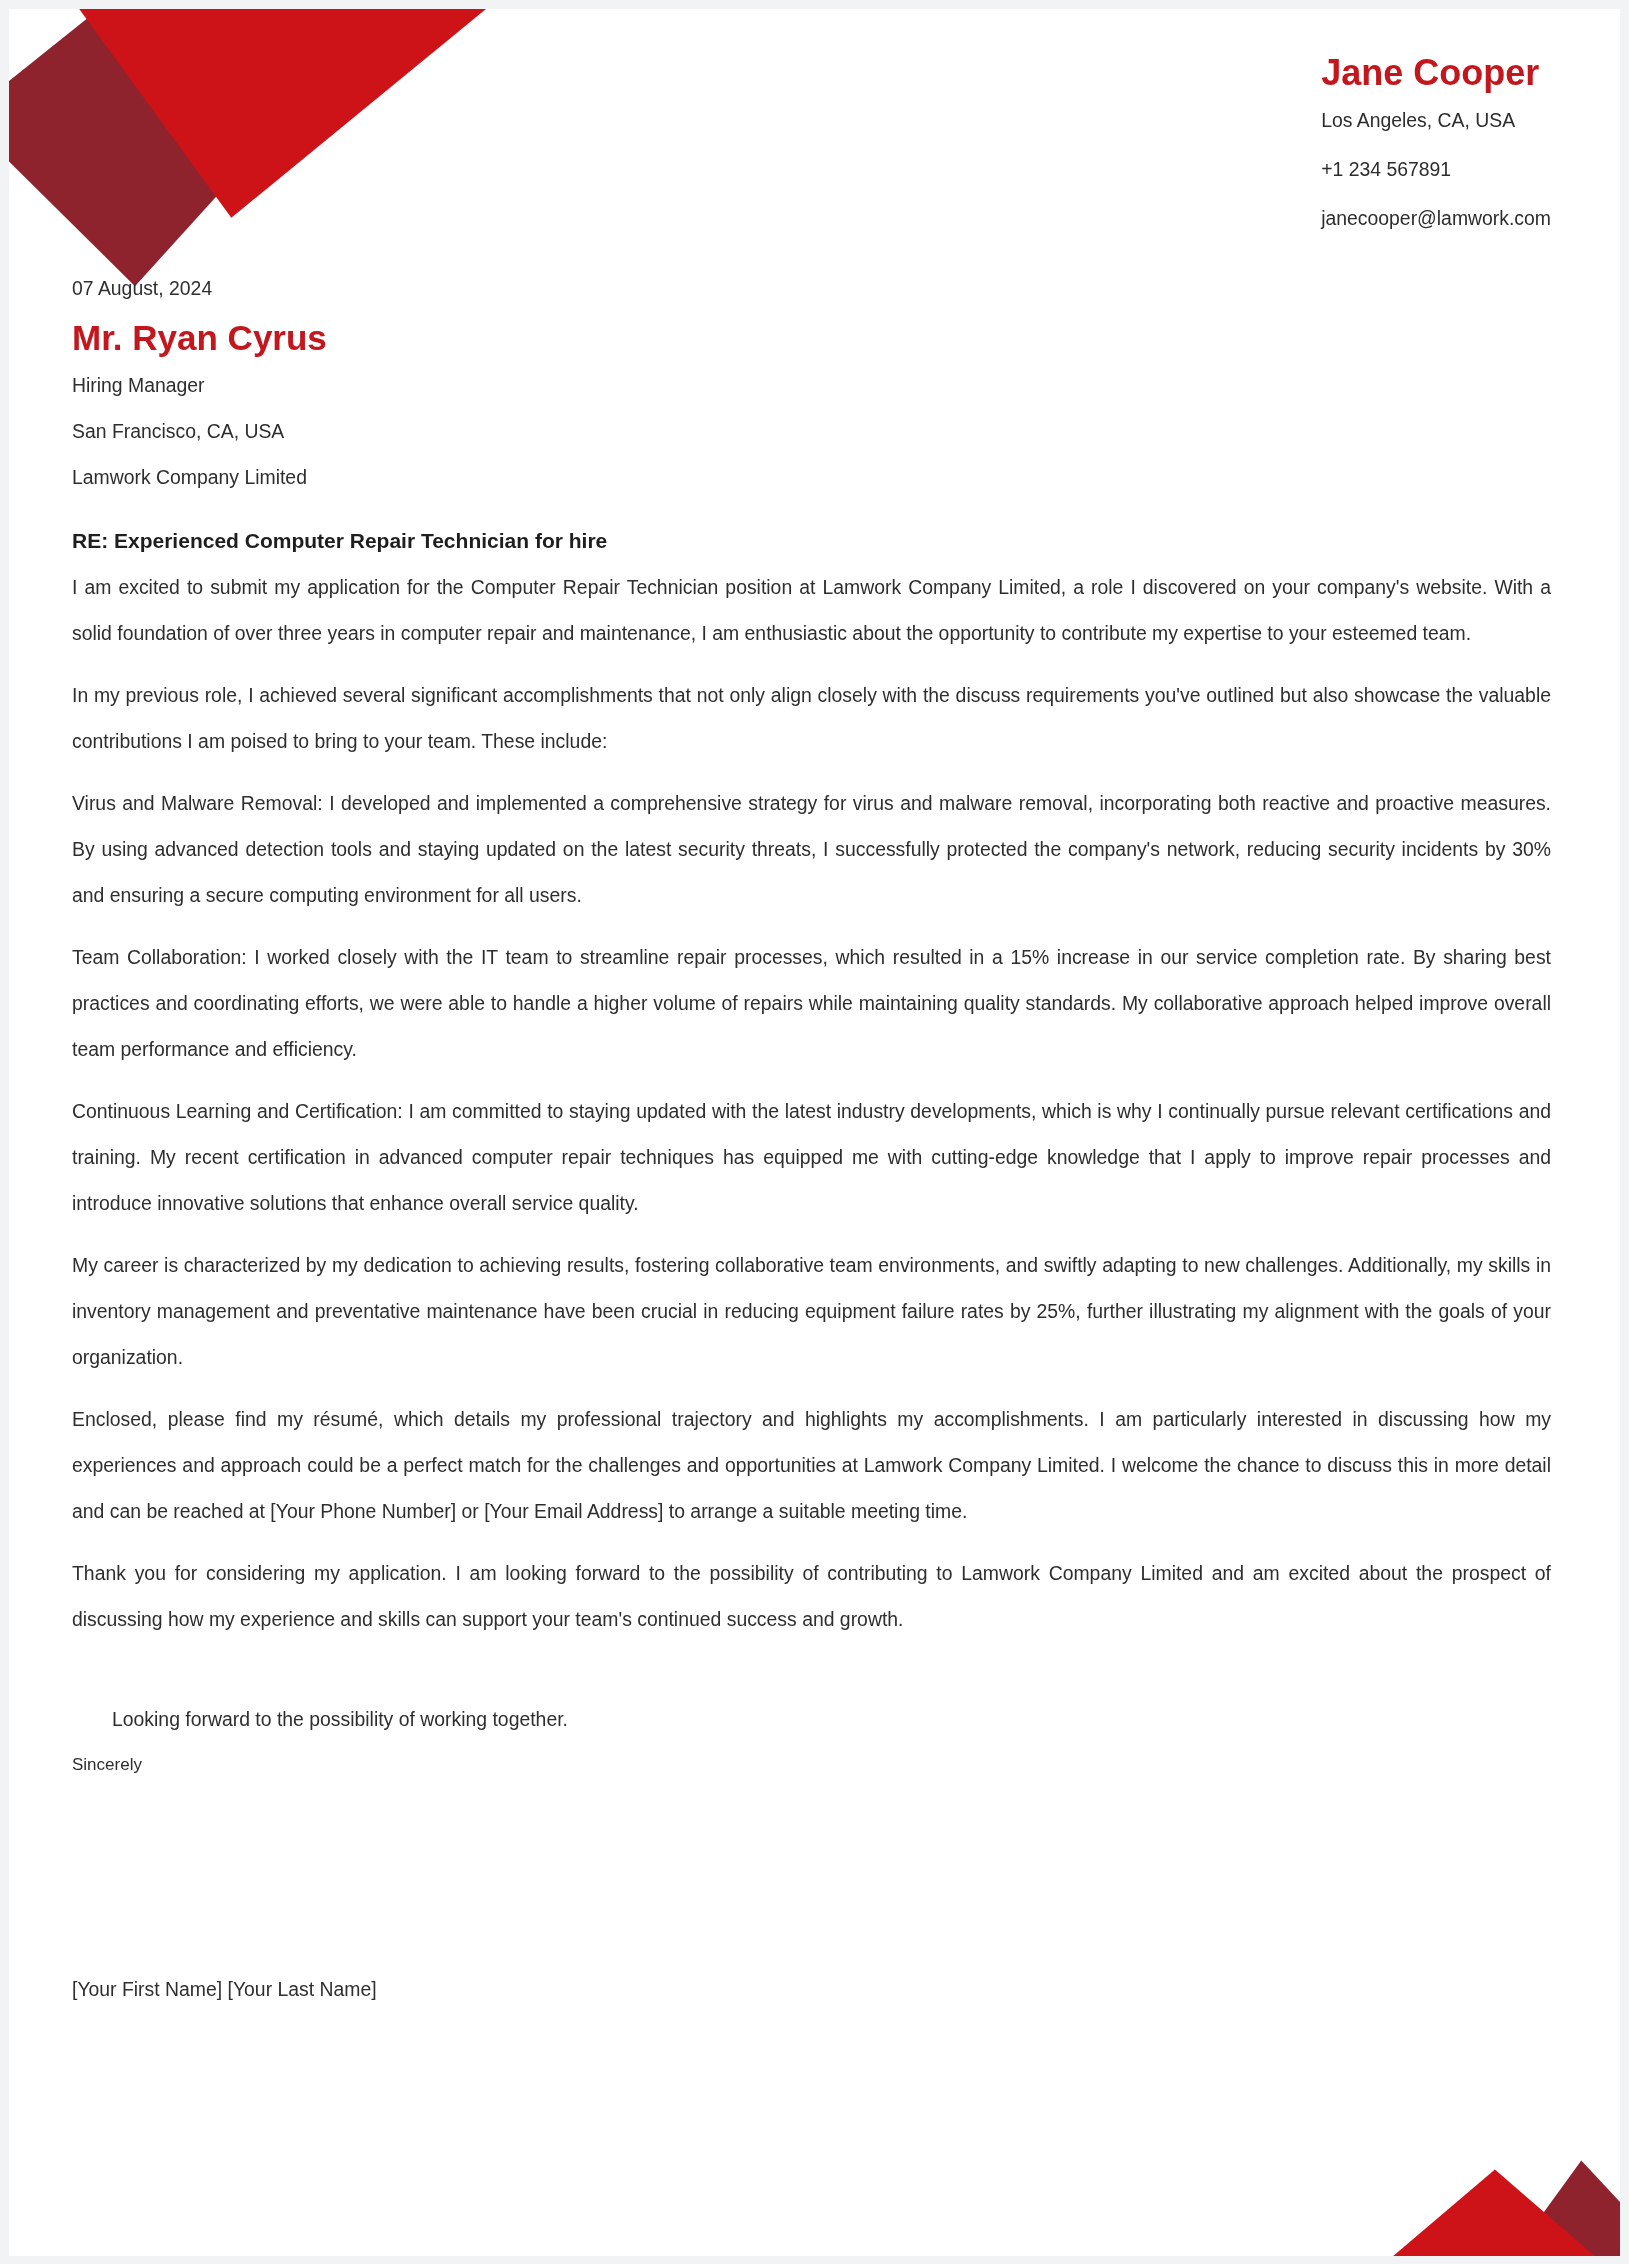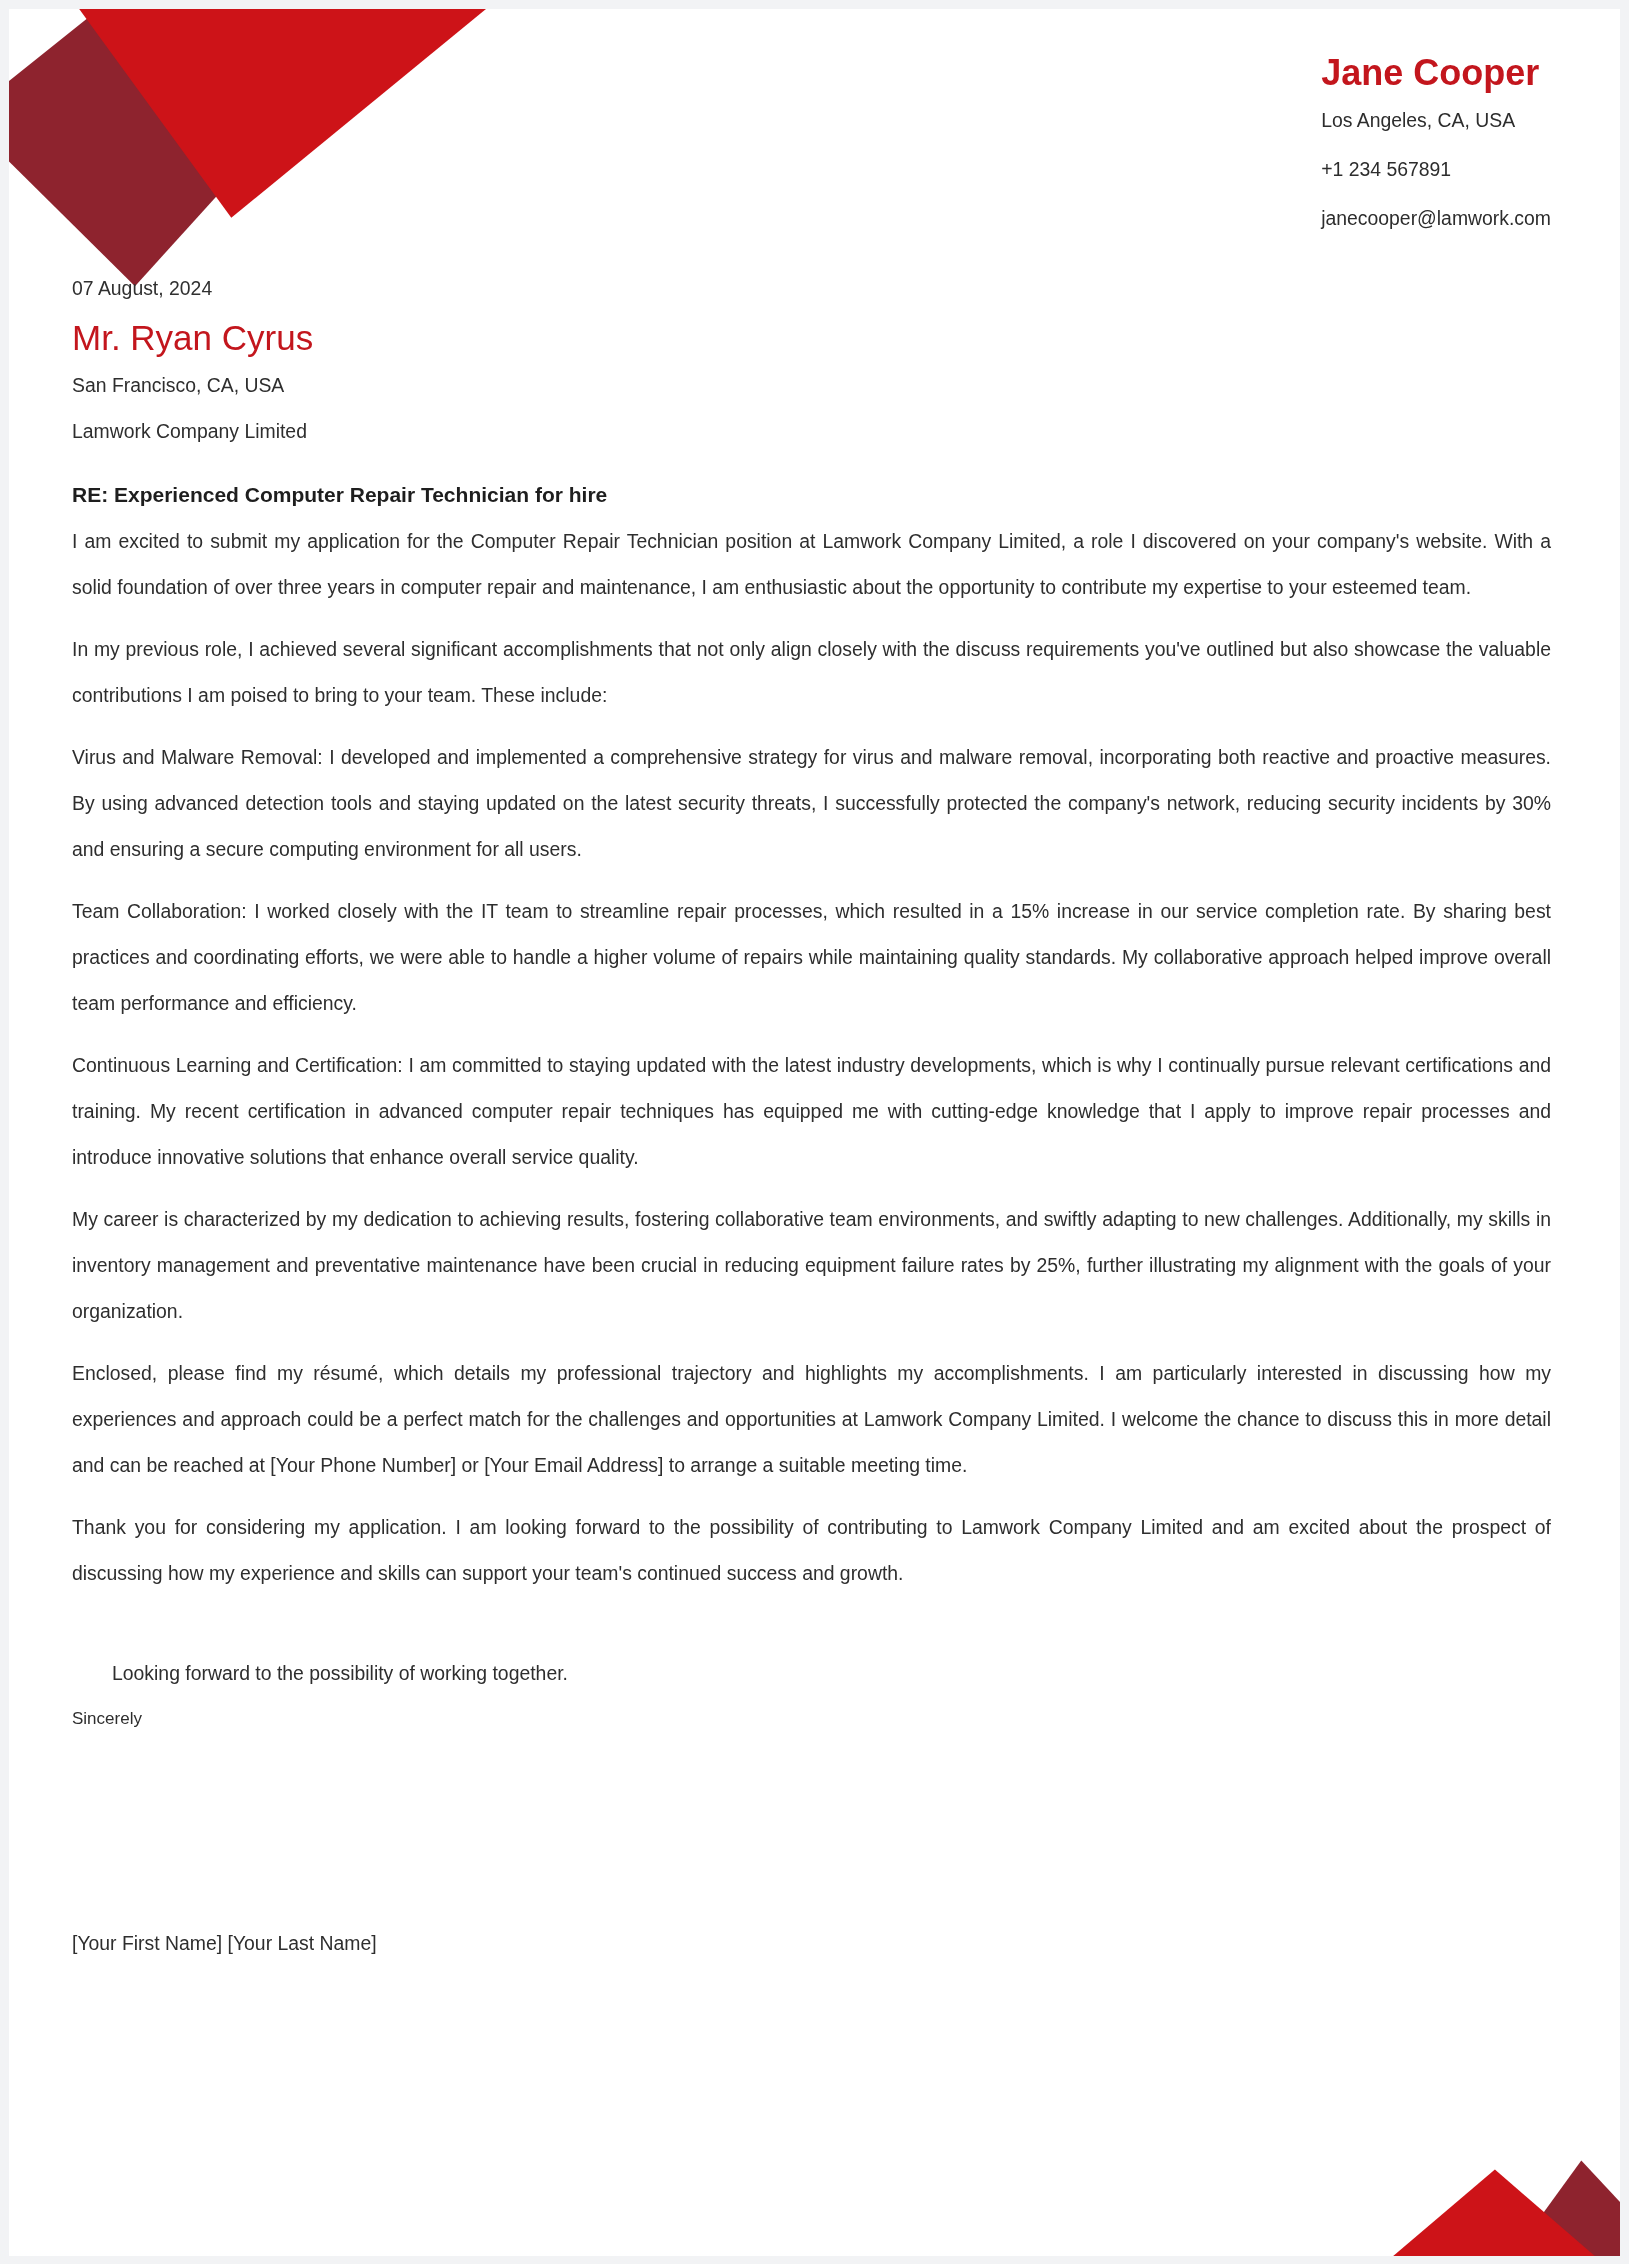--- a/index.html
+++ b/index.html
@@ -47,21 +47,21 @@
     padding-top: 256px;
   }
   .date {
     font-size: 19.4px;
     line-height: 46px;
     color: #303030;
   }
   .recipient-name {
     margin-top: 1.8px;
     font-size: 35px;
-    font-weight: 400;
+    font-weight: 700;
     line-height: 49px;
     color: var(--accent-red, #c3161d);
   }
   .recipient-line {
     font-size: 19.4px;
     line-height: 46px;
     color: #2e2e2e;
   }
   .subject {
     margin-top: 18px;
@@ -118,20 +118,21 @@
     <div class="sender-name">Jane Cooper</div>
     <div class="sender-line">Los Angeles, CA, USA</div>
     <div class="sender-line">+1 234 567891</div>
     <div class="sender-line">janecooper@lamwork.com</div>
   </div>
 
   <div class="content">
     <div class="date">07 August, 2024</div>
 
     <div class="recipient-name">Mr. Ryan Cyrus</div>
+    <div class="recipient-line">Hiring Manager</div>
     <div class="recipient-line">San Francisco, CA, USA</div>
     <div class="recipient-line">Lamwork Company Limited</div>
 
     <div class="subject">RE: Experienced Computer Repair Technician for hire</div>
 
 
     <p class="body-paragraph">I am excited to submit my application for the Computer Repair Technician position at Lamwork Company Limited, a role I discovered on your company's website. With a solid foundation of over three years in computer repair and maintenance, I am enthusiastic about the opportunity to contribute my expertise to your esteemed team.</p>
     <p class="body-paragraph">In my previous role, I achieved several significant accomplishments that not only align closely with the discuss requirements you've outlined but also showcase the valuable contributions I am poised to bring to your team. These include:</p>
     <p class="body-paragraph">Virus and Malware Removal: I developed and implemented a comprehensive strategy for virus and malware removal, incorporating both reactive and proactive measures. By using advanced detection tools and staying updated on the latest security threats, I successfully protected the company's network, reducing security incidents by 30% and ensuring a secure computing environment for all users.</p>
     <p class="body-paragraph">Team Collaboration: I worked closely with the IT team to streamline repair processes, which resulted in a 15% increase in our service completion rate. By sharing best practices and coordinating efforts, we were able to handle a higher volume of repairs while maintaining quality standards. My collaborative approach helped improve overall team performance and efficiency.</p>

